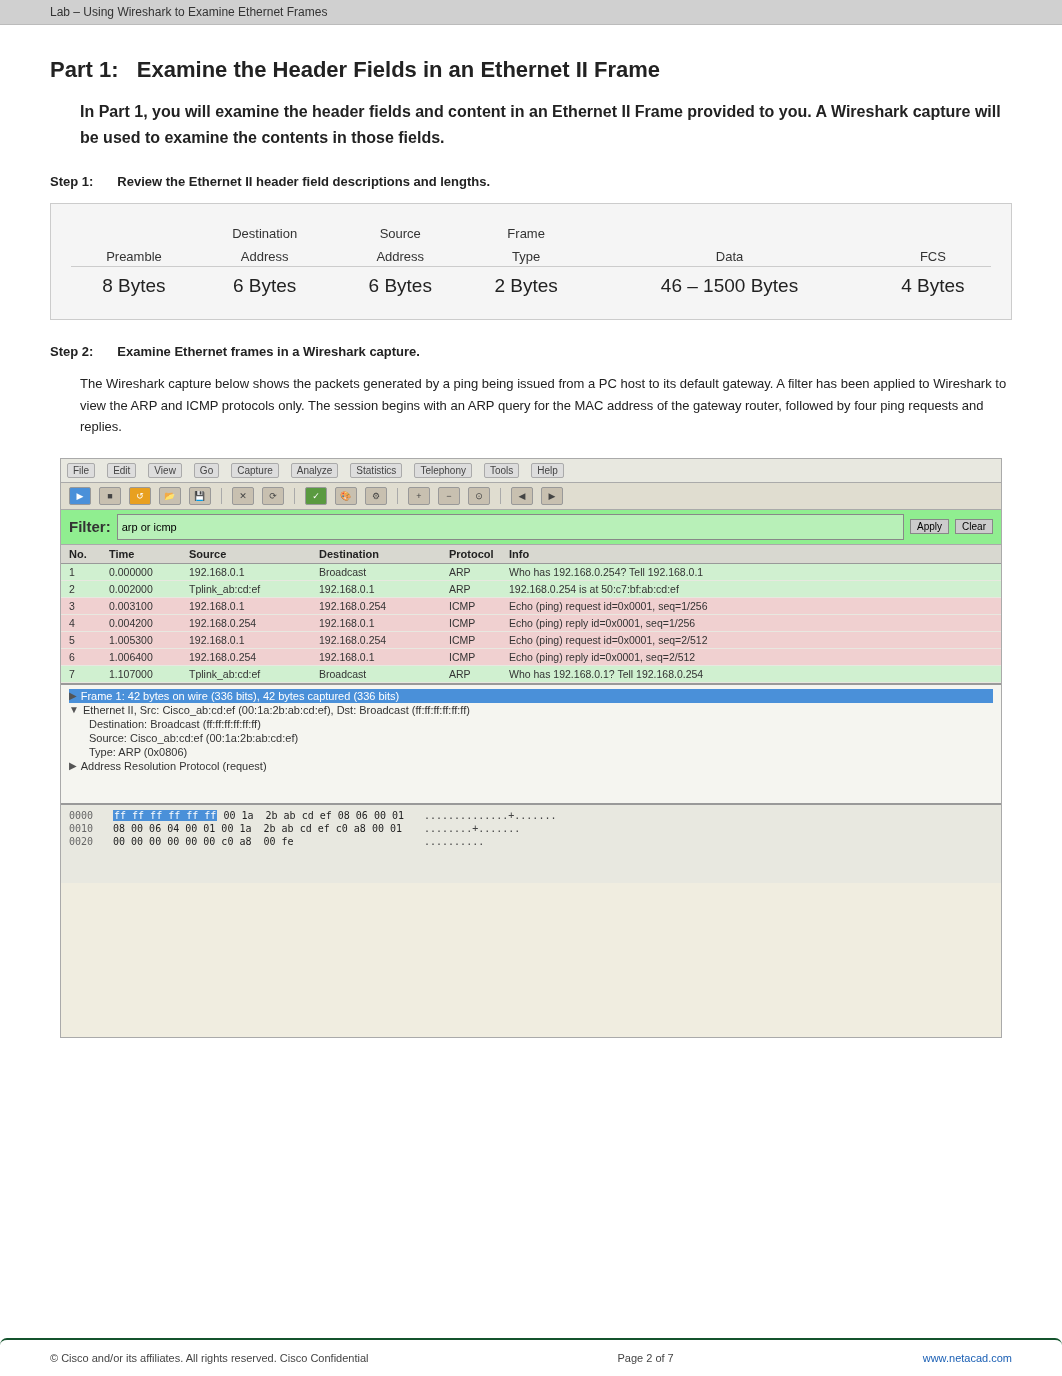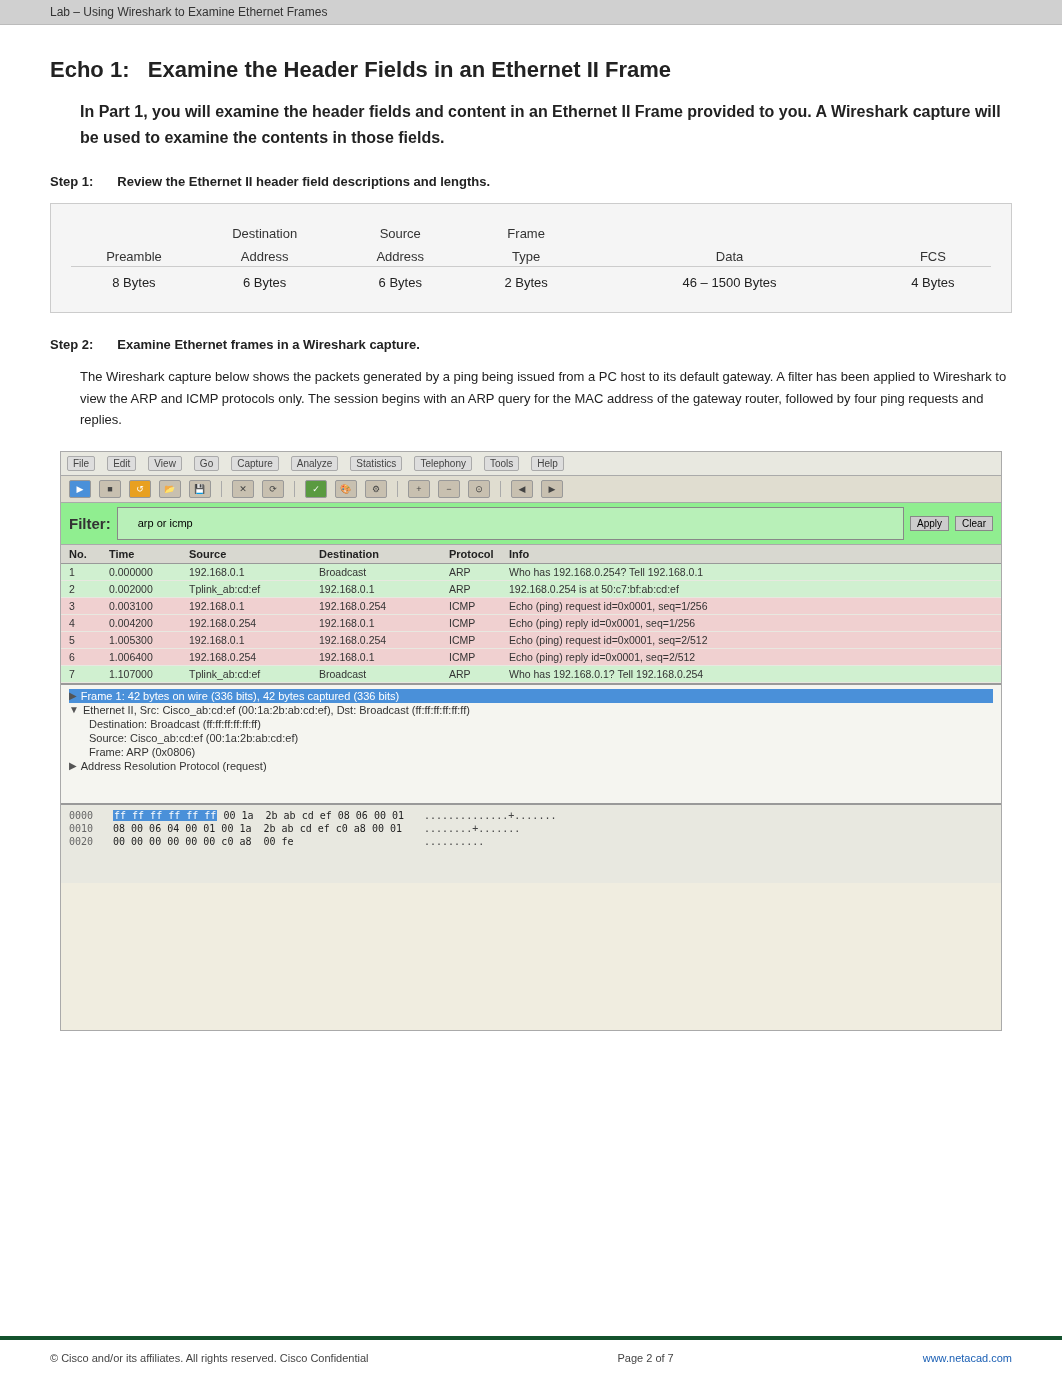--- a/index.html
+++ b/index.html
@@ -89,21 +89,21 @@
       vertical-align: top;
     }
     .eth-table .header-row td {
       font-weight: normal;
       color: #333;
       padding-bottom: 2px;
     }
     .eth-table .value-row td {
       border-top: 1px solid #ccc;
       padding-top: 8px;
-      font-size: 13px;
+      font-size: 19px;
     }
     .col-preamble { width: 13%; }
     .col-dest { width: 14%; }
     .col-src { width: 14%; }
     .col-type { width: 12%; }
     .col-data { width: 30%; }
     .col-fcs { width: 12%; }
 
     
     .step2-text {
@@ -184,25 +184,25 @@
       align-items: center;
       gap: 6px;
     }
     .ws-filter-label {
       font-size: 15px;
       font-weight: bold;
       color: #333;
     }
     .ws-filter-input {
       flex: 1;
-      height: 33px;
+      height: 26px;
       background: #b8f0b8;
       border: 1px solid #888;
       font-size: 11px;
-      padding: 0 20px;
+      padding: 0 4px;
     }
     .ws-filter-btn {
       font-size: 10px;
       padding: 1px 6px;
       background: #ccc;
       border: 1px solid #888;
       cursor: pointer;
     }
 
     
@@ -280,44 +280,45 @@
       gap: 4px;
       padding: 1px 0;
     }
     .ws-hex-addr { color: #666; width: 40px; }
     .ws-hex-bytes { color: #222; flex: 1; }
     .ws-hex-bytes span.hl { background: #4a90d9; color: white; padding: 0 1px; }
     .ws-hex-ascii { color: #444; }
 
     
     .page-footer {
-      border-top: 4px solid #14532d;
+      border-top: 2px solid #14532d;
       padding: 12px 50px;
       display: flex;
       justify-content: space-between;
       align-items: center;
       margin-top: auto;
+      border-radius: 7px;
     }
     .footer-left { font-size: 11px; color: #444; }
     .footer-center { font-size: 11px; color: #444; }
     .footer-right { font-size: 11px; color: #1a5fb4; }
   </style>
 </head>
 <body>
 
 <div class="page">
 
   <div class="header-bar">
     <span>Lab – Using Wireshark to Examine Ethernet Frames</span>
   </div>
 
   <div class="content">
 
     <h1 class="part-title">
-      <span>Echo 1:</span>&nbsp;&nbsp;&nbsp;<span>Examine the Header Fields in an Ethernet II Frame</span>
+      <span>Part 1:</span>&nbsp;&nbsp;&nbsp;<span>Examine the Header Fields in an Ethernet II Frame</span>
     </h1>
 
     <p class="intro-text">In Part 1, you will examine the header fields and content in an Ethernet II Frame provided to you. A Wireshark capture will be used to examine the contents in those fields.</p>
 
     <div class="step-header">
       <span class="step-label">Step 1:</span>
       <span>Review the Ethernet II header field descriptions and lengths.</span>
     </div>
 
     <div class="table-container">
@@ -477,21 +478,21 @@
           <span class="expand-icon">▼</span>
           <span>Ethernet II, Src: Cisco_ab:cd:ef (00:1a:2b:ab:cd:ef), Dst: Broadcast (ff:ff:ff:ff:ff:ff)</span>
         </div>
         <div class="ws-detail-row" style="padding-left: 20px;">
           <span>Destination: Broadcast (ff:ff:ff:ff:ff:ff)</span>
         </div>
         <div class="ws-detail-row" style="padding-left: 20px;">
           <span>Source: Cisco_ab:cd:ef (00:1a:2b:ab:cd:ef)</span>
         </div>
         <div class="ws-detail-row" style="padding-left: 20px;">
-          <span>Frame: ARP (0x0806)</span>
+          <span>Type: ARP (0x0806)</span>
         </div>
         <div class="ws-detail-row">
           <span class="expand-icon">▶</span>
           <span>Address Resolution Protocol (request)</span>
         </div>
       </div>
 
       <div class="ws-hex-panel">
         <div class="ws-hex-col">
           <div class="ws-hex-row">

